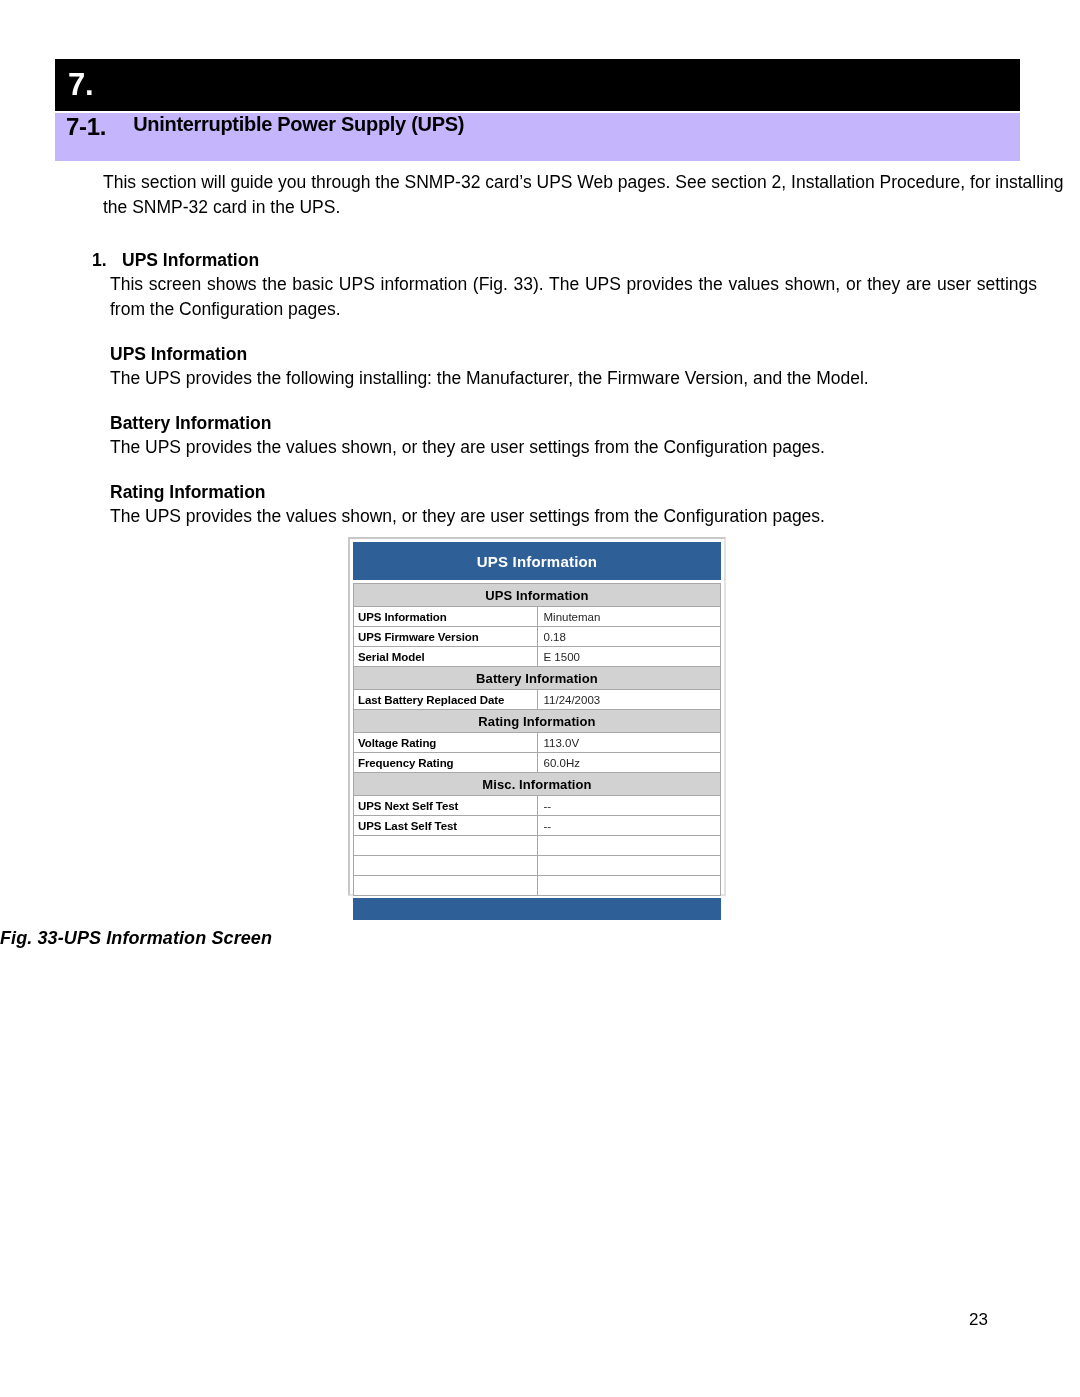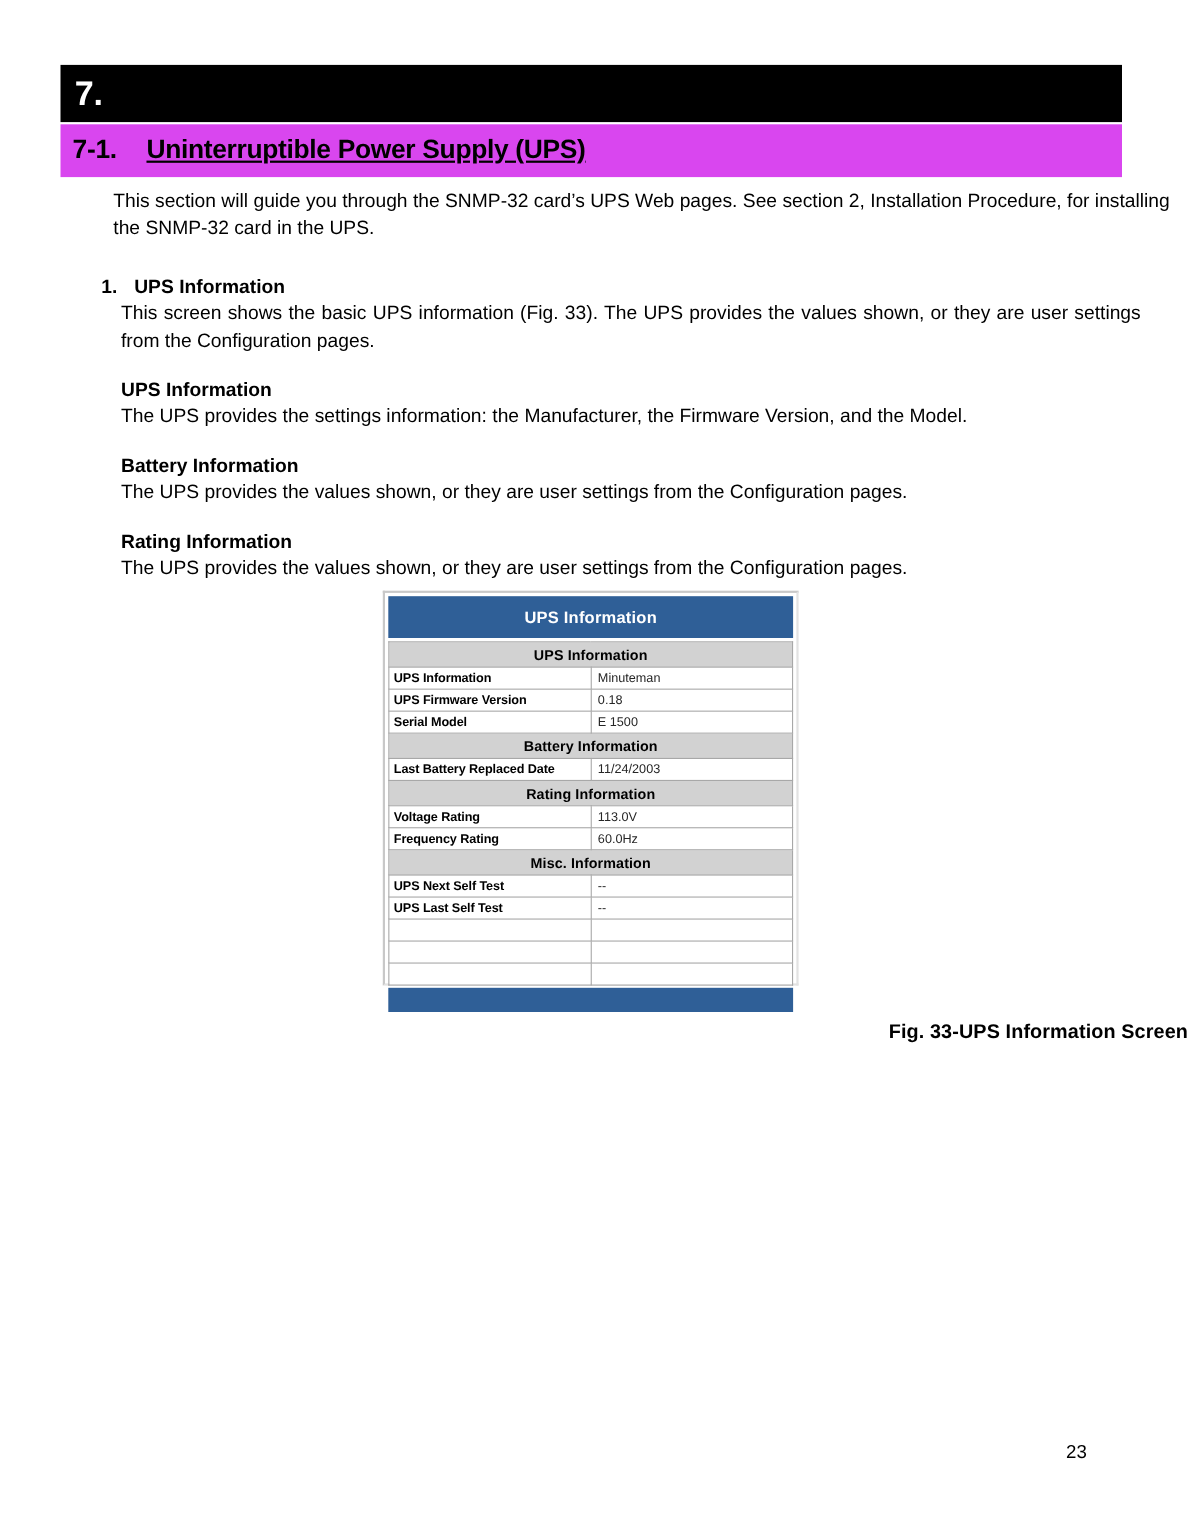--- a/index.html
+++ b/index.html
@@ -50,38 +50,37 @@
     letter-spacing: -0.2px;
   }
 
   
   .section-bar {
     position: absolute;
     left: 55px;
     top: 113px;
     width: 965px;
     height: 48px;
-    background: #d946ef;
+    background: #c4b5fd;
     display: flex;
-    align-items: center;
+    align-items: flex-start;
   }
   .section-num {
     color: #000000;
     font-size: 24px;
     font-weight: bold;
     margin-left: 11px;
     letter-spacing: -0.3px;
   }
   .section-title {
     color: #000000;
-    font-size: 24px;
+    font-size: 20px;
     font-weight: bold;
     margin-left: 27px;
     letter-spacing: -0.3px;
-    text-decoration: underline;
   }
 
   
   .intro {
     position: absolute;
     left: 60px;
     top: 170px;
     width: 975px;
     font-size: 17.5px;
     line-height: 25px;
@@ -189,24 +188,25 @@
     background: #2f5f97;
     margin-top: 2px;
   }
 
   
   .fig-caption {
     position: absolute;
     left: 0;
     top: 928px;
     width: 1080px;
-    text-align: right;
+    text-align: left;
     font-size: 18px;
     font-weight: bold;
     letter-spacing: 0.1px;
+    font-style: italic;
   }
 
   
   .page-number {
     position: absolute;
     left: 0;
     top: 1310px;
     width: 988px;
     text-align: right;
     font-size: 17px;
@@ -230,21 +230,21 @@
 
   <div class="numbered-block">
     <div class="num-head">
       <span class="n">1.</span>
       <span>UPS Information</span>
     </div>
     <div class="sub-body">
       <div class="para">This screen shows the basic UPS information (Fig. 33).  The UPS provides the values shown, or they are user settings from the Configuration pages.</div>
 
       <div class="subhead">UPS Information</div>
-      <div class="para nojust">The UPS provides the settings information:  the Manufacturer, the Firmware Version, and the Model.</div>
+      <div class="para nojust">The UPS provides the following installing:  the Manufacturer, the Firmware Version, and the Model.</div>
 
       <div class="subhead">Battery Information</div>
       <div class="para nojust">The UPS provides the values shown, or they are user settings from the Configuration pages.</div>
 
       <div class="subhead">Rating Information</div>
       <div class="para nojust">The UPS provides the values shown, or they are user settings from the Configuration pages.</div>
     </div>
   </div>
 
   <div class="shot">

